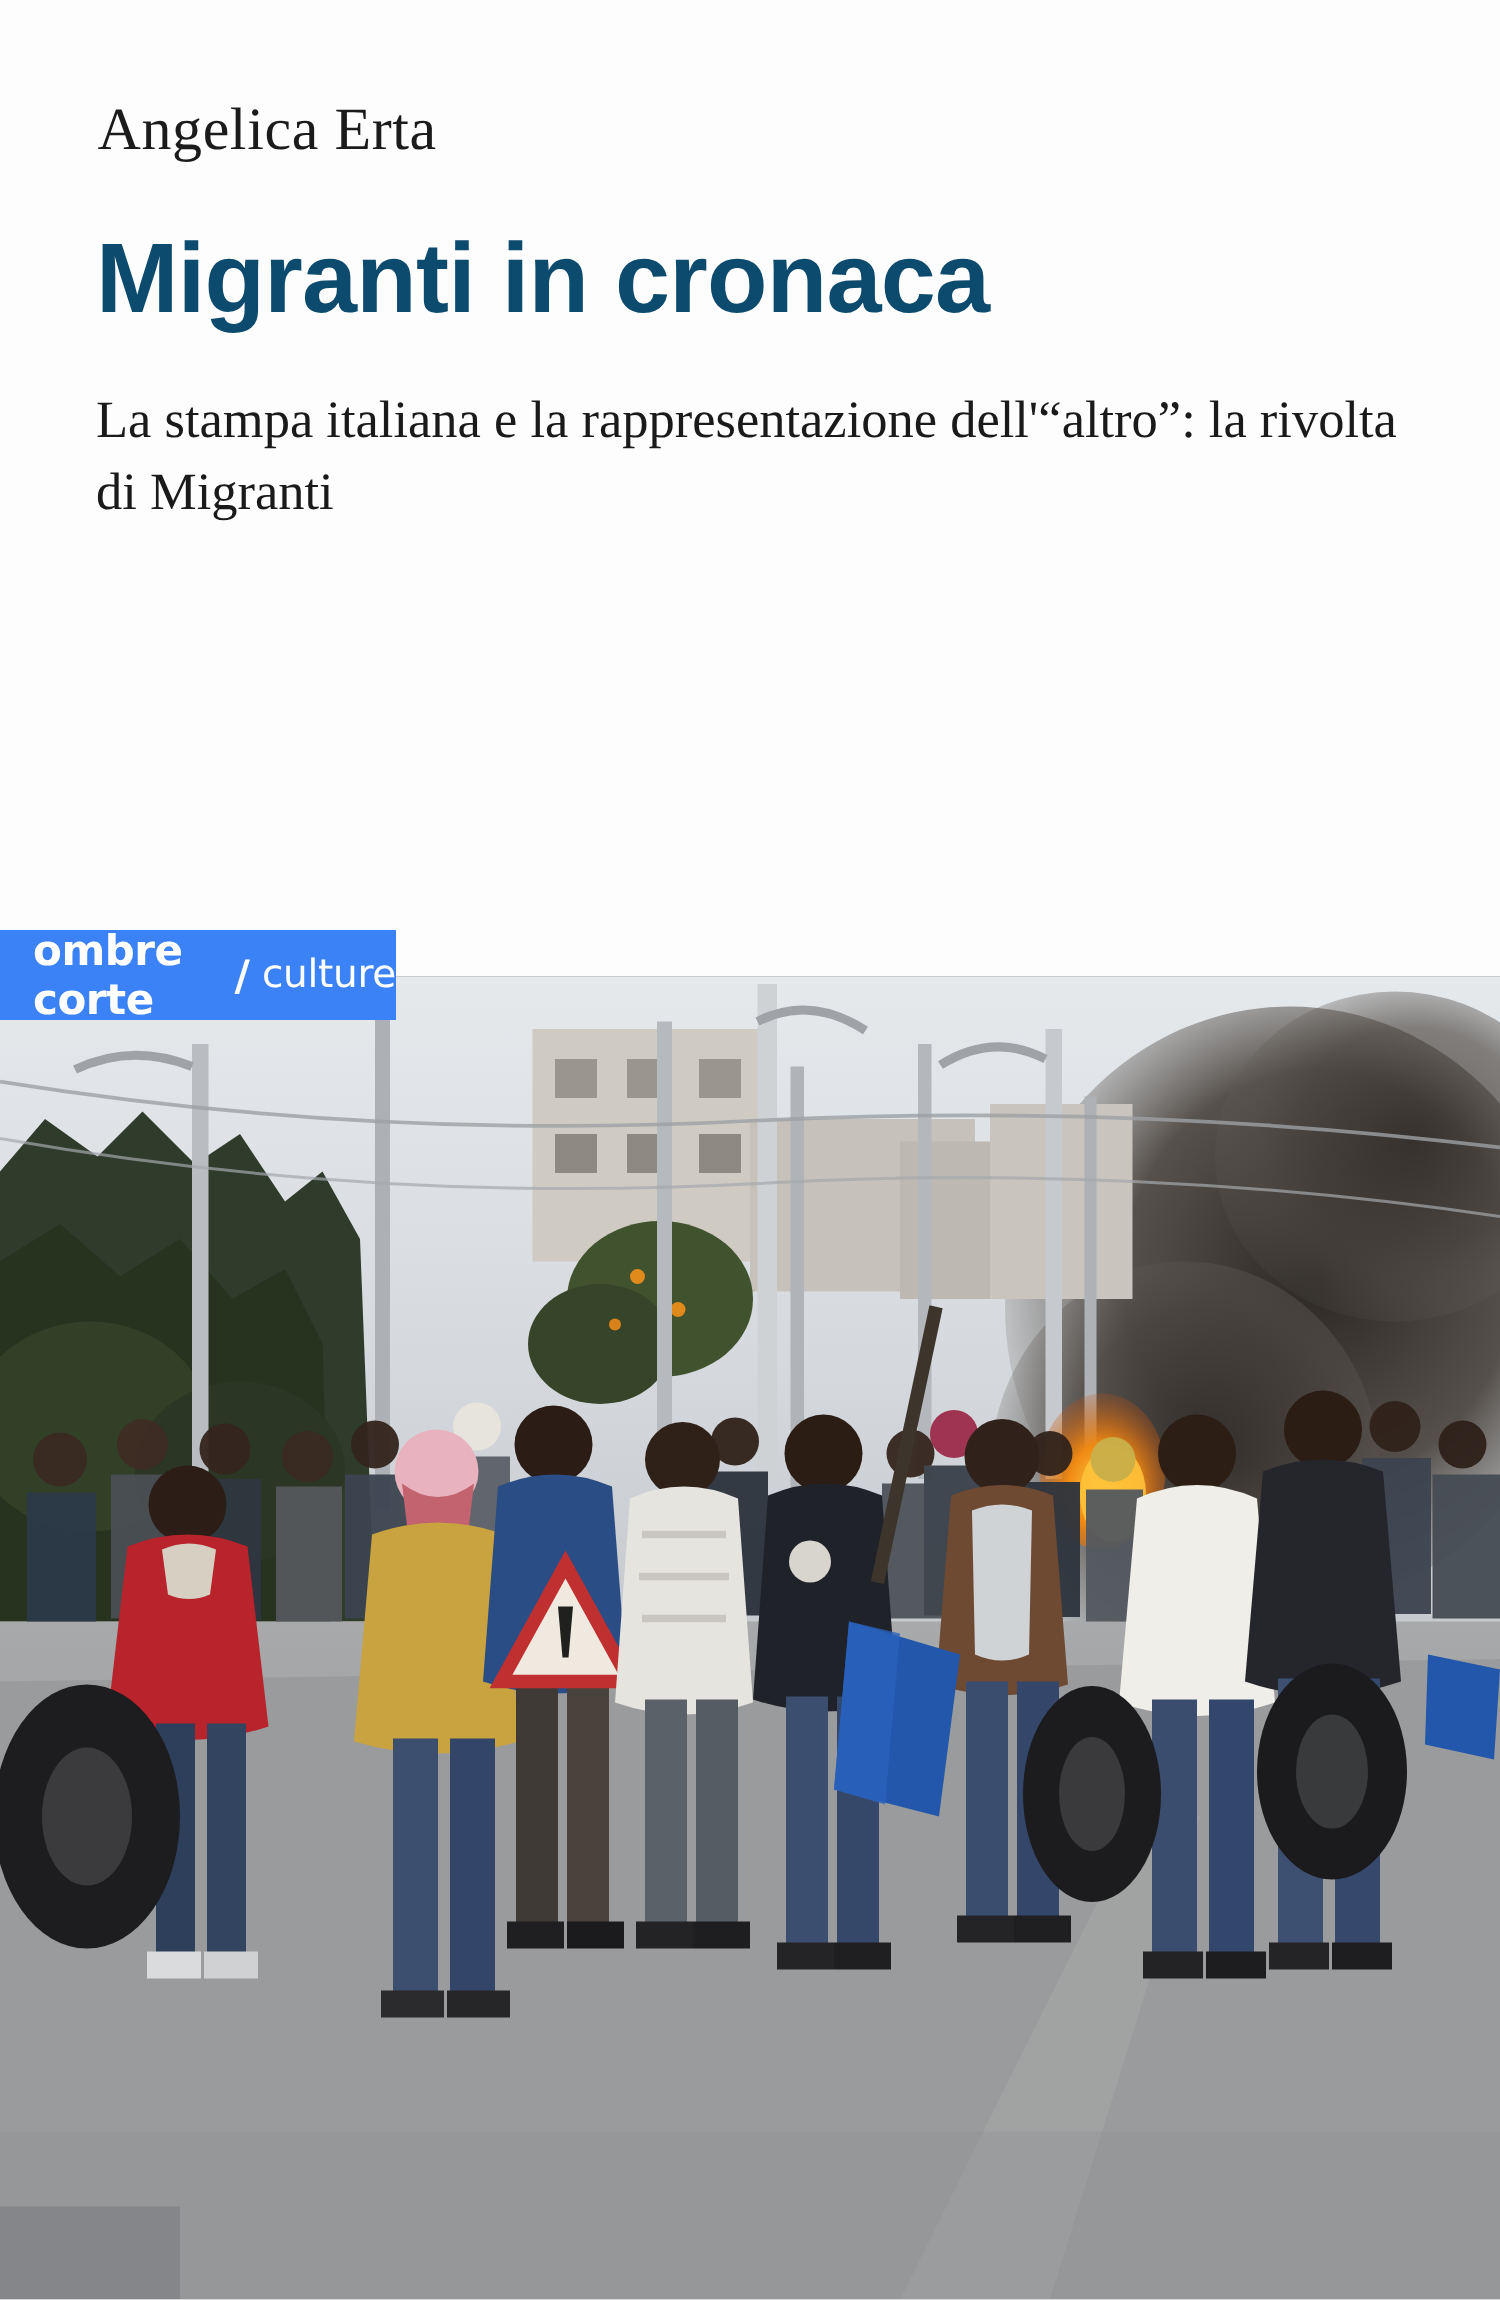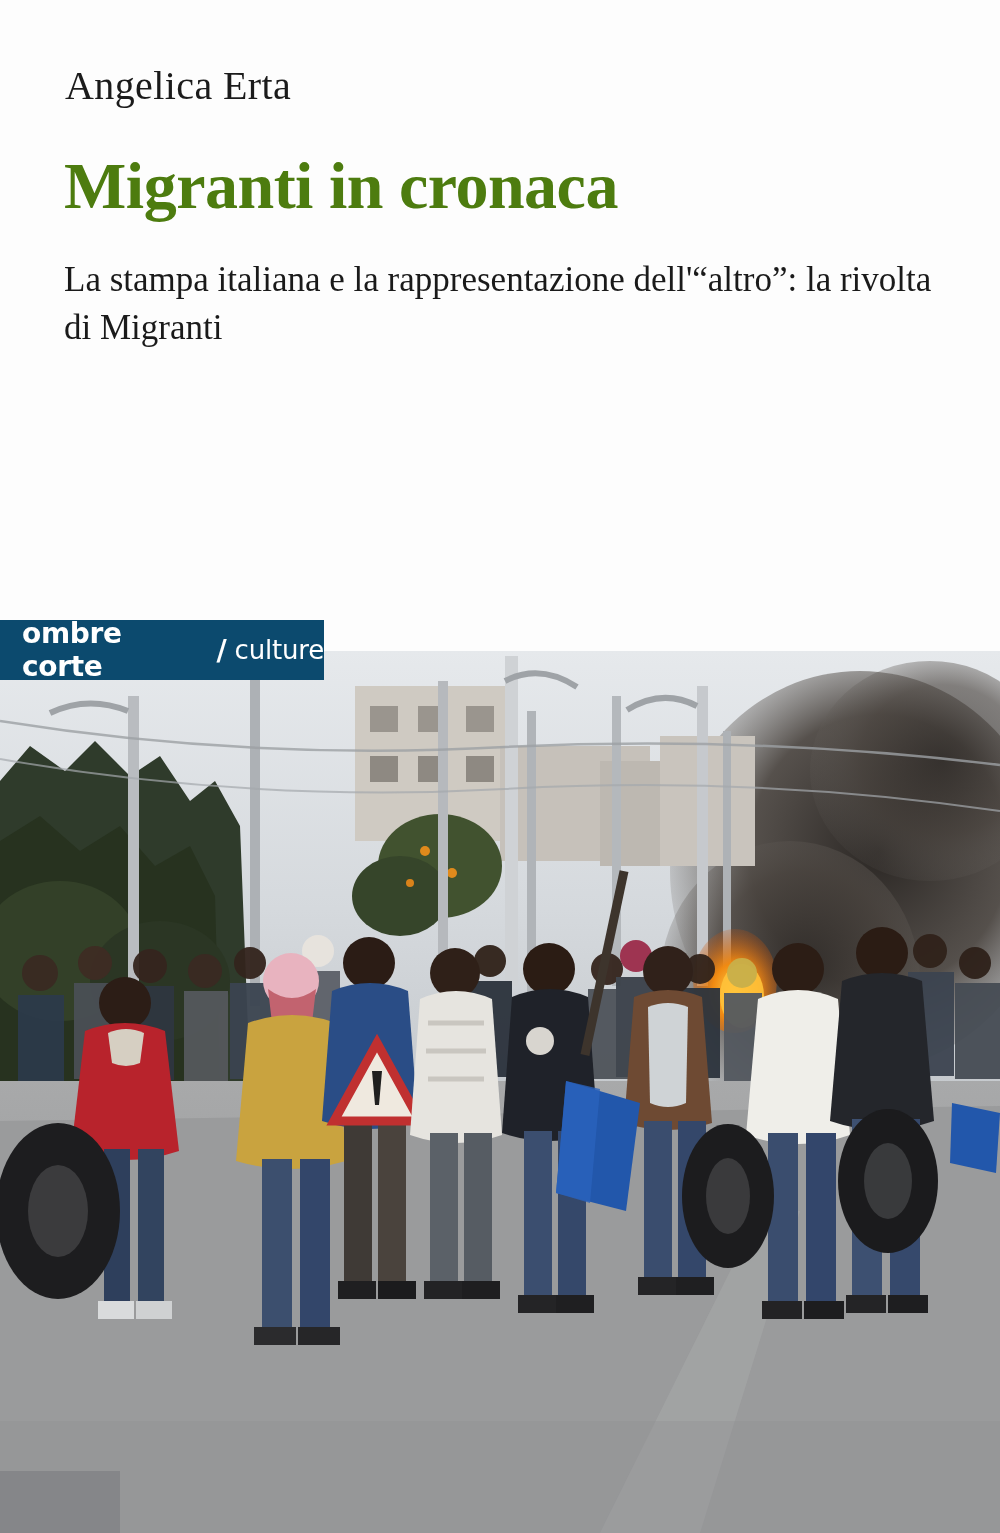--- a/index.html
+++ b/index.html
@@ -29,45 +29,45 @@
   }
   .author {
     font-family: "Liberation Serif", serif;
     font-size: 40px;
     letter-spacing: 0.4px;
     color: #1b1b1b;
     font-weight: 400;
     margin: 0 0 42px 3px;
   }
   .title {
-    font-family: Liberation Serif, serif;
+    font-family: Liberation Sans, sans-serif;
     font-size: 66px;
     font-weight: 700;
-    color: #4d7c0f;
+    color: #0c4a6e;
     letter-spacing: -0.5px;
     margin: 0 0 36px 2px;
     line-height: 1.05;
   }
   .subtitle {
     font-family: "Liberation Serif", serif;
     font-size: 35px;
     color: #1a1a1a;
     line-height: 1.35;
     margin: 0 0 0 2px;
     max-width: 900px;
   }
 
   
   .publisher-badge {
     position: absolute;
     left: 0;
     top: 620px;
-    width: 324px;
+    width: 264px;
     height: 60px;
-    background: #0c4a6e;
+    background: #3b82f6;
     display: flex;
     align-items: center;
     box-sizing: border-box;
     padding-left: 22px;
     z-index: 5;
   }
   .publisher-badge .pb-name {
     font-family: "DejaVu Sans", sans-serif;
     font-size: 28px;
     font-weight: 700;

